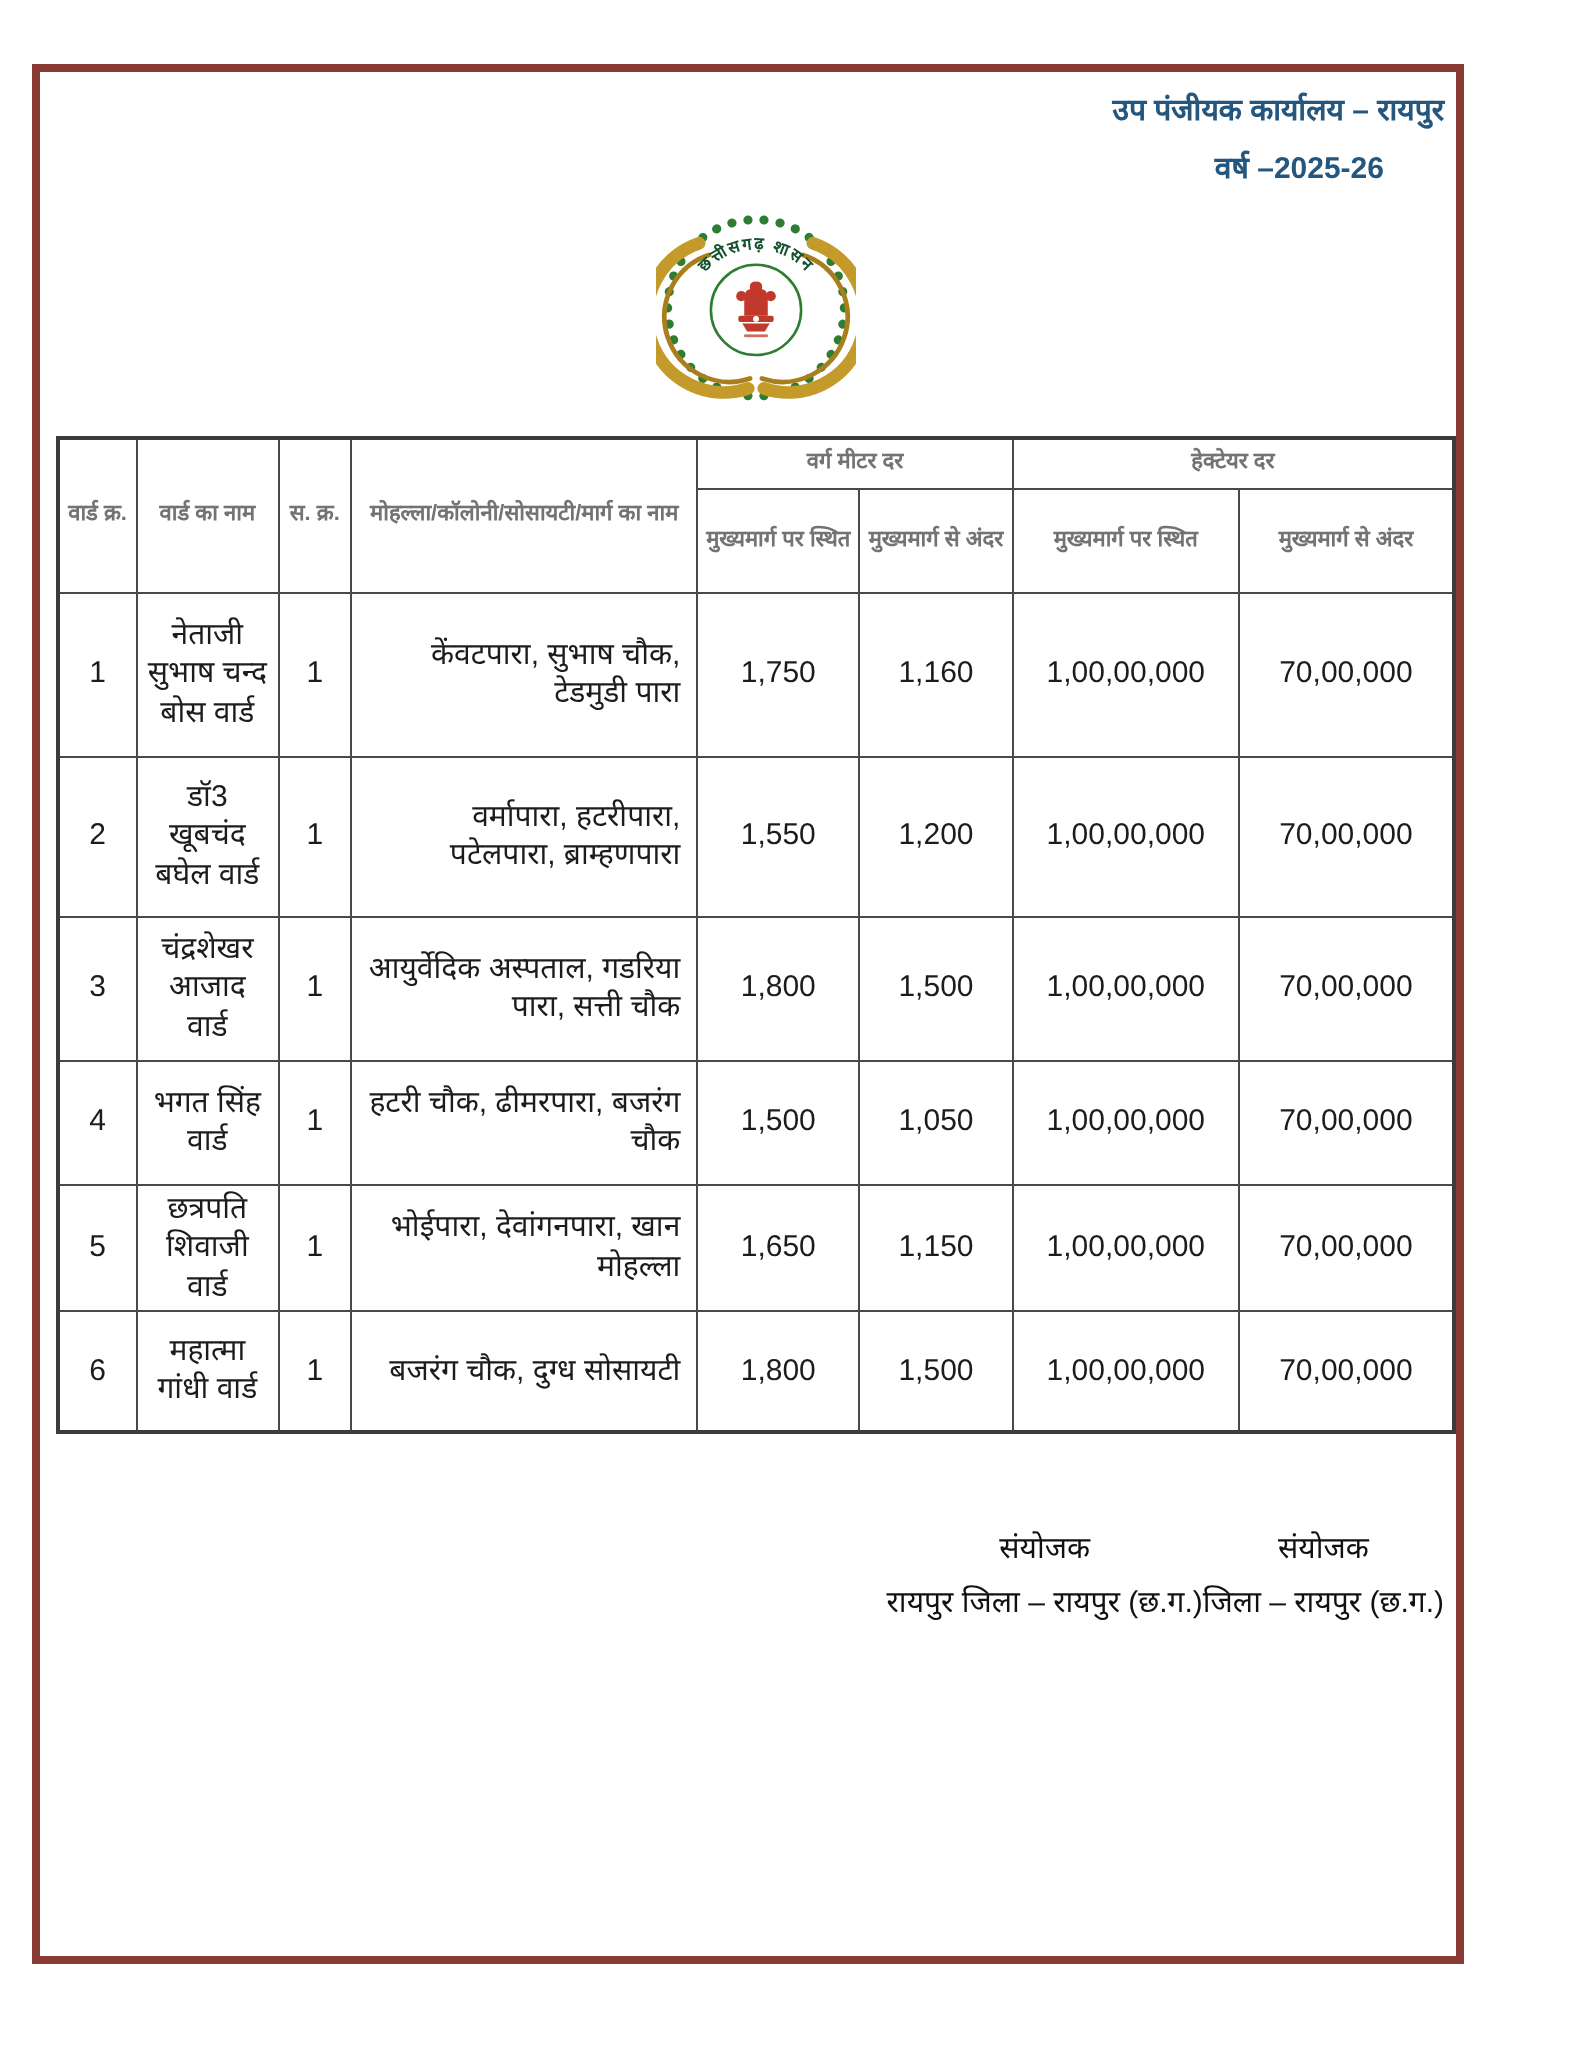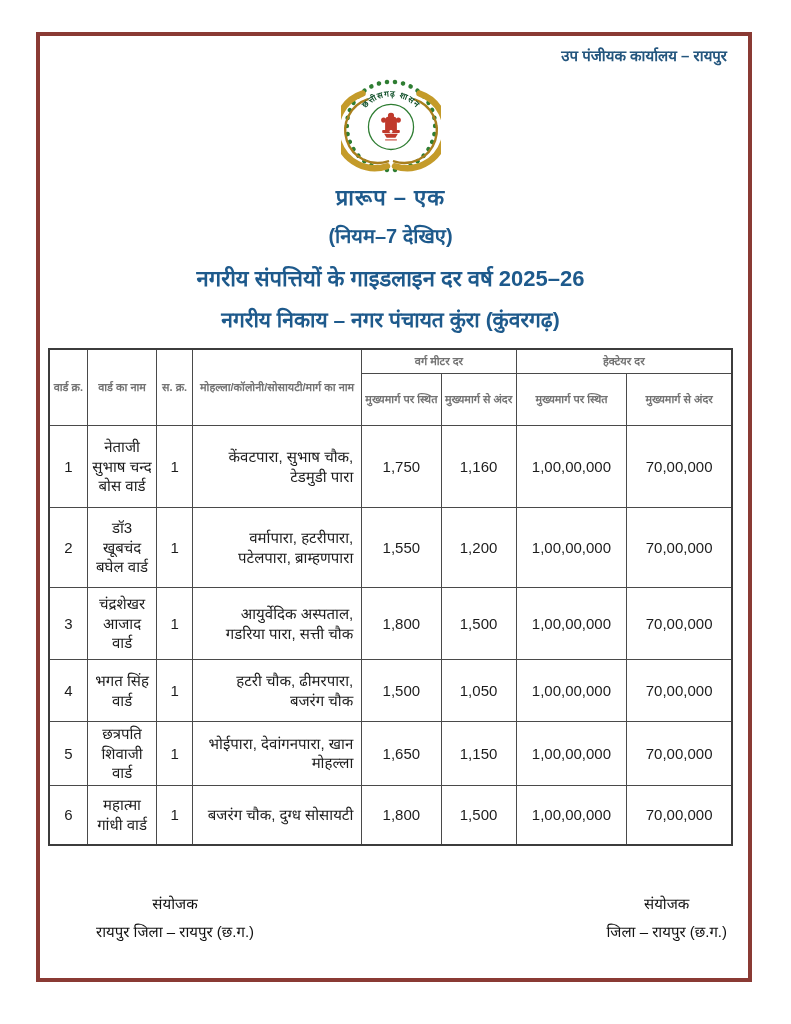--- a/index.html
+++ b/index.html
@@ -2,23 +2,23 @@
 <html><head>
 <meta charset="utf-8">
 <style>
   html,body { margin:0; padding:0; }
   body {
     width:791px; height:1024px; background:#ffffff; position:relative;
     font-family:"Liberation Sans","DejaVu Sans",sans-serif;
     -webkit-font-smoothing:antialiased;
   }
   .frame {
-    position:absolute; left:36px; top:32px; width:716px; height:950px;
+    position:absolute; left:16px; top:32px; width:716px; height:950px;
     border:4px solid #8a3a34; box-sizing:border-box;
-    padding:6px 15px 0 8px; overflow:hidden; background:#fff;
+    padding:6px 0 0 8px; overflow:hidden; background:#fff;
   }
   
   .hdr { text-align:right; color:#24567e; font-size:15px; font-weight:700; line-height:1.9; padding-right:6px; }
   .hdr .year-line { margin-right:30px; }
 
   
   .logo-wrap { display:flex; justify-content:center; margin-top:2px; }
   .logo-wrap svg { width:100px; height:102px; }
 
   
@@ -34,30 +34,31 @@
   .rates thead th { color:#737373; font-size:11px; font-weight:700; line-height:1.35; }
   .group-th { height:25px; }
   .sub-th { height:52px; }
   .rates tbody td { font-size:15px; color:#1c1c1c; line-height:1.3; }
   td.ward-name { font-size:14px; line-height:1.3; padding:2px 4px; }
   td.locality { font-size:15px; line-height:1.35; padding:2px 8px;text-align:right; }
   tr.r1 td { height:82px; } tr.r2 td { height:80px; } tr.r3 td { height:72px; }
   tr.r4 td { height:62px; } tr.r5 td { height:58px; } tr.r6 td { height:60px; }
 
   
-  .footer { display:flex; justify-content:space-between; margin-top:44px; padding-left:48px; padding-right:6px; font-size:15px; color:#111; }
+  .footer { display:flex; justify-content:flex-end; margin-top:44px; padding-left:48px; padding-right:6px; font-size:15px; color:#111; }
   .fblock { text-align:center; line-height:1.85; }
 </style>
 </head>
 <body>
 
 <div class="frame">
 
   <div class="hdr">
     <div>उप पंजीयक कार्यालय – रायपुर</div>
+    <div class="year-line">वर्ष –2025-26</div>
   </div>
 
   <div class="logo-wrap">
     <svg viewBox="0 0 100 104" xmlns="http://www.w3.org/2000/svg">
 
       <circle cx="50" cy="54" r="45" fill="none" stroke="#2e7d32" stroke-width="4.6" stroke-dasharray="0.1 8.2" stroke-linecap="round"></circle>
 
       <path d="M 46 95 A 38 38 0 0 1 21 21" fill="none" stroke="#c49b2a" stroke-width="6.5" stroke-linecap="round"></path>
       <path d="M 54 95 A 38 38 0 0 0 79 21" fill="none" stroke="#c49b2a" stroke-width="6.5" stroke-linecap="round"></path>
       <path d="M 47 90 A 33 33 0 0 1 26 27" fill="none" stroke="#a97f1d" stroke-width="2.4" stroke-linecap="round"></path>
@@ -77,26 +78,20 @@
 
       <defs>
         <path id="cgArc" d="M 16 58 A 34 34 0 0 1 84 58"></path>
       </defs>
       <text font-size="8.5" font-weight="bold" fill="#14532d" letter-spacing="1">
         <textPath href="#cgArc" startOffset="50%" text-anchor="middle">छत्तीसगढ़ शासन</textPath>
       </text>
     </svg>
   </div>
 
-  <div class="titles">
-    <div class="t-form">प्रारूप – एक</div>
-    <div class="t-rule">(नियम–7 देखिए)</div>
-    <div class="t-main">नगरीय संपत्तियों के गाइडलाइन दर वर्ष 2025–26</div>
-    <div class="t-body">नगरीय निकाय – नगर पंचायत कुंरा (कुंवरगढ़)</div>
-  </div>
 
   <table class="rates">
     <colgroup>
       <col style="width:5.6%">
         <col style="width:10.2%">
         <col style="width:5.2%">
         <col style="width:24.8%">
       <col style="width:11.6%">
         <col style="width:11.0%">
         <col style="width:16.2%">

